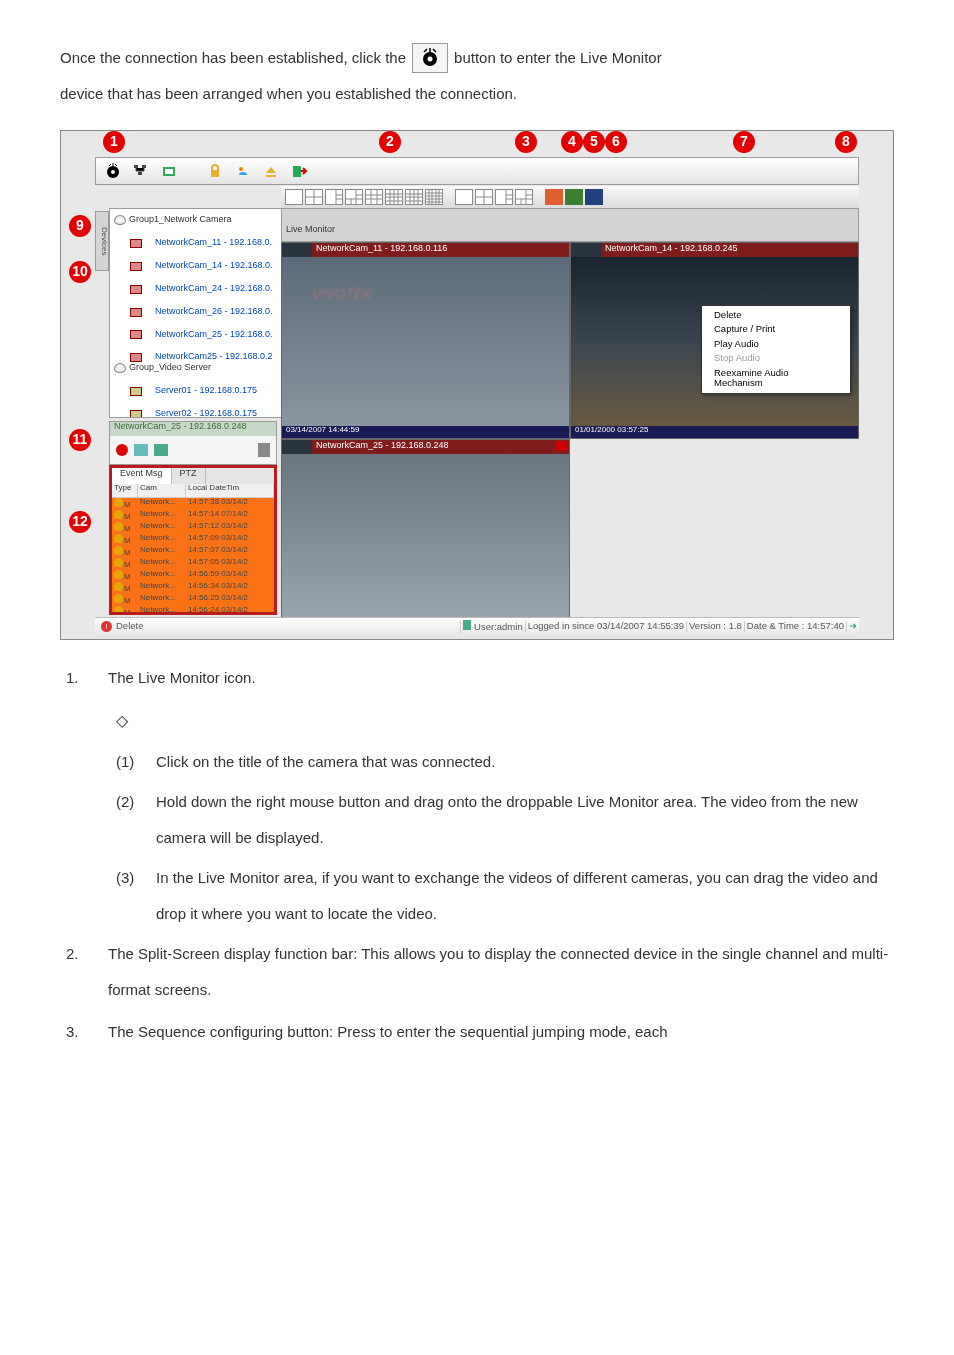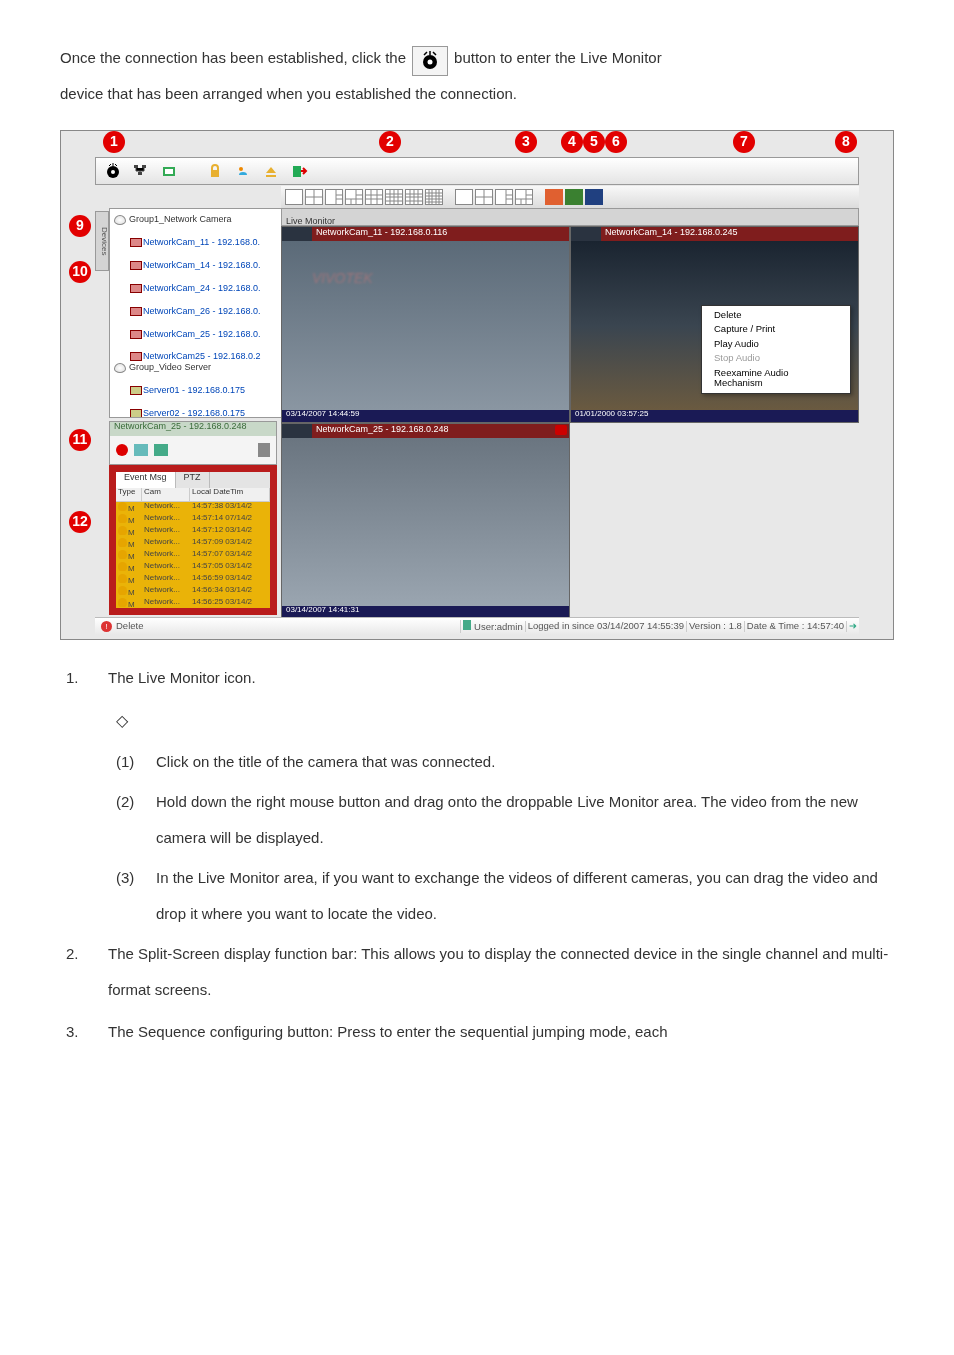--- a/index.html
+++ b/index.html
@@ -1,64 +1,64 @@
 <!DOCTYPE html>
 <html><head>
 <meta charset="utf-8">
 <style>
   * { box-sizing: border-box; margin: 0; padding: 0; }
   body { font-family: Arial, sans-serif; font-size: 15px; color: #333; background: #fff; width: 954px; margin: 0 auto; padding: 40px 60px; line-height: 2.4; }
   
   .intro { margin-bottom: 18px; }
-  .intro-line1 { display: flex; align-items: flex-end; gap: 4px; }
+  .intro-line1 { display: flex; align-items: center; gap: 4px; }
   .eye-icon-box { width: 36px; height: 30px; border: 1px solid #999; background: #f4f4f4; display: inline-flex; align-items: center; justify-content: center; margin: 0 2px; }
   
   .screenshot { width: 100%; height: 510px; position: relative; margin: 8px 0 20px 0; border: 1px solid #888; background: #e8e8e8; font-size: 9px; line-height: 1.1; overflow: hidden; }
   
   .callout { position: absolute; width: 22px; height: 22px; border-radius: 50%; background: #e20000; color: #fff; font-weight: bold; font-size: 14px; display: flex; align-items: center; justify-content: center; }
   
   .toolbar { position: absolute; top: 26px; left: 34px; right: 34px; height: 28px; background: linear-gradient(#fff,#e4e4e4); border: 1px solid #999; display: flex; align-items: center; gap: 6px; padding: 0 6px; }
   .tb-btn { width: 22px; height: 20px; display: flex; align-items: center; justify-content: center; border: 1px solid transparent; }
   
   .layoutbar { position: absolute; top: 55px; left: 220px; right: 34px; height: 22px; background: linear-gradient(#f8f8f8,#dcdcdc); display: flex; gap: 2px; align-items: center; padding: 0 4px; }
   .lb-btn { width: 18px; height: 16px; border: 1px solid #888; background: #fff; display: flex; }
   .lb-sep { width: 8px; }
   .lb-ctrl { width: 18px; height: 16px; }
   
   .devtab { position: absolute; top: 80px; left: 34px; width: 14px; height: 60px; background: #d4d4d4; border: 1px solid #999; writing-mode: vertical-rl; font-size: 8px; text-align: center; color: #555; }
   
   .treepanel { position: absolute; top: 77px; left: 48px; width: 184px; height: 210px; background: #fff; border: 1px solid #999; overflow: hidden; padding: 6px 4px; }
   .tree-grp { display: flex; align-items: center; gap: 3px; margin-bottom: 2px; }
-  .tree-item { display: flex; align-items: flex-start; gap: 1px; margin-left: 16px; margin-bottom: 1px; color: #0046b8; margin-top: 13px; }
+  .tree-item { display: flex; align-items: flex-end; gap: 13px; margin-left: 16px; margin-bottom: 1px; color: #0046b8; margin-top: 13px; }
   .cam-ico { width: 12px; height: 9px; background: #d88; border: 1px solid #800; }
   .grp-ico { width: 12px; height: 10px; border-radius: 50% 50% 50% 50% / 60% 60% 40% 40%; background: radial-gradient(#fff,#ddd); border: 1px solid #888; }
   
   .monitor { position: absolute; top: 77px; left: 220px; right: 34px; bottom: 24px; background: #e8e8e8; }
-  .mon-title { height: 14px; background: #d4d4d4; border: 1px solid #999; font-size: 9px; padding: 8px 4px; color: #333; }
+  .mon-title { height: 14px; background: #d4d4d4; border: 1px solid #999; font-size: 9px; padding: 16px 4px; color: #333; }
   .mon-grid { display: grid; grid-template-columns: 1fr 1fr; grid-template-rows: 1fr 1fr; height: calc(100% - 14px); gap: 0; }
   .mon-cell { border: 1px solid #666; position: relative; overflow: hidden; background: #2a3340; }
   .mon-head { height: 14px; background: #7f1d1d; color: #fff; font-size: 9px; padding: 1px 4px; white-space: nowrap; overflow: hidden; margin-left: 30px; }
   .mon-foot { position: absolute; bottom: 0; left: 0; right: 0; height: 12px; background: #1a1a55; color: #fff; font-size: 8px; padding: 0 4px; }
   .mon-img { position: absolute; top: 14px; bottom: 12px; left: 0; right: 0; }
   .blurtext { filter: blur(1px); opacity: 0.5; }
   .spk-ico { position: absolute; top: 1px; right: 2px; width: 12px; height: 10px; background: #c00; border-radius: 2px; }
   
   .context-menu { position: absolute; top: 174px; right: 42px; width: 150px; background: #fff; border: 1px solid #333; box-shadow: 2px 2px 4px rgba(0,0,0,0.3); padding: 2px 0; z-index: 20; }
   .cm-item { padding: 2px 12px; font-size: 9.5px; color: #000; }
   .cm-item.disabled { color: #9a9a9a; }
   
   .ptzpanel { position: absolute; top: 290px; left: 48px; width: 168px; background: #e4e4e4; border: 1px solid #999; }
   .ptz-head { height: 14px; background: #c8d8c8; color: #3a6b3a; font-size: 9px; padding: 0 4px; display: flex; justify-content: space-between; }
   .ptz-ctrl { height: 28px; display: flex; align-items: center; gap: 6px; padding: 0 6px; background: #f4f4f4; }
   .rec-dot { width: 12px; height: 12px; border-radius: 50%; background: #d00; }
   .ico-spk { width: 14px; height: 12px; background: #6bb; }
   .ico-cap { width: 14px; height: 12px; background: #4a8; }
   .ico-del { width: 12px; height: 14px; background: #888; }
   
-  .eventpanel { position: absolute; top: 334px; left: 48px; width: 168px; bottom: 24px; background: #eab308; border: 7px solid #b91c1c; overflow: hidden; }
+  .eventpanel { position: absolute; top: 334px; left: 48px; width: 168px; bottom: 24px; background: #f97316; border: 3px solid #b91c1c; overflow: hidden; }
   .ev-tabs { display: flex; height: 16px; background: #e4e4e4; font-size: 9px; }
   .ev-tab { padding: 1px 8px; border-right: 1px solid #bbb; }
   .ev-tab.active { background: #fff; }
   .ev-hdr { display: flex; height: 14px; font-size: 8px; background: #f0f0f0; border-bottom: 1px solid #ccc; }
   .ev-hdr > div { border-right: 1px solid #ccc; padding: 0 2px; }
   .ev-row { display: flex; height: 12px; font-size: 8px; color: #444; }
   .ev-row > div { padding: 0 2px; white-space: nowrap; overflow: hidden; }
   .bell { width: 9px; height: 9px; background: #e6a500; border-radius: 50% 50% 40% 40%; margin-right: 1px; display: inline-block; }
   .c1 { width: 26px; } .c2 { width: 48px; } .c3 { flex: 1; }
   

